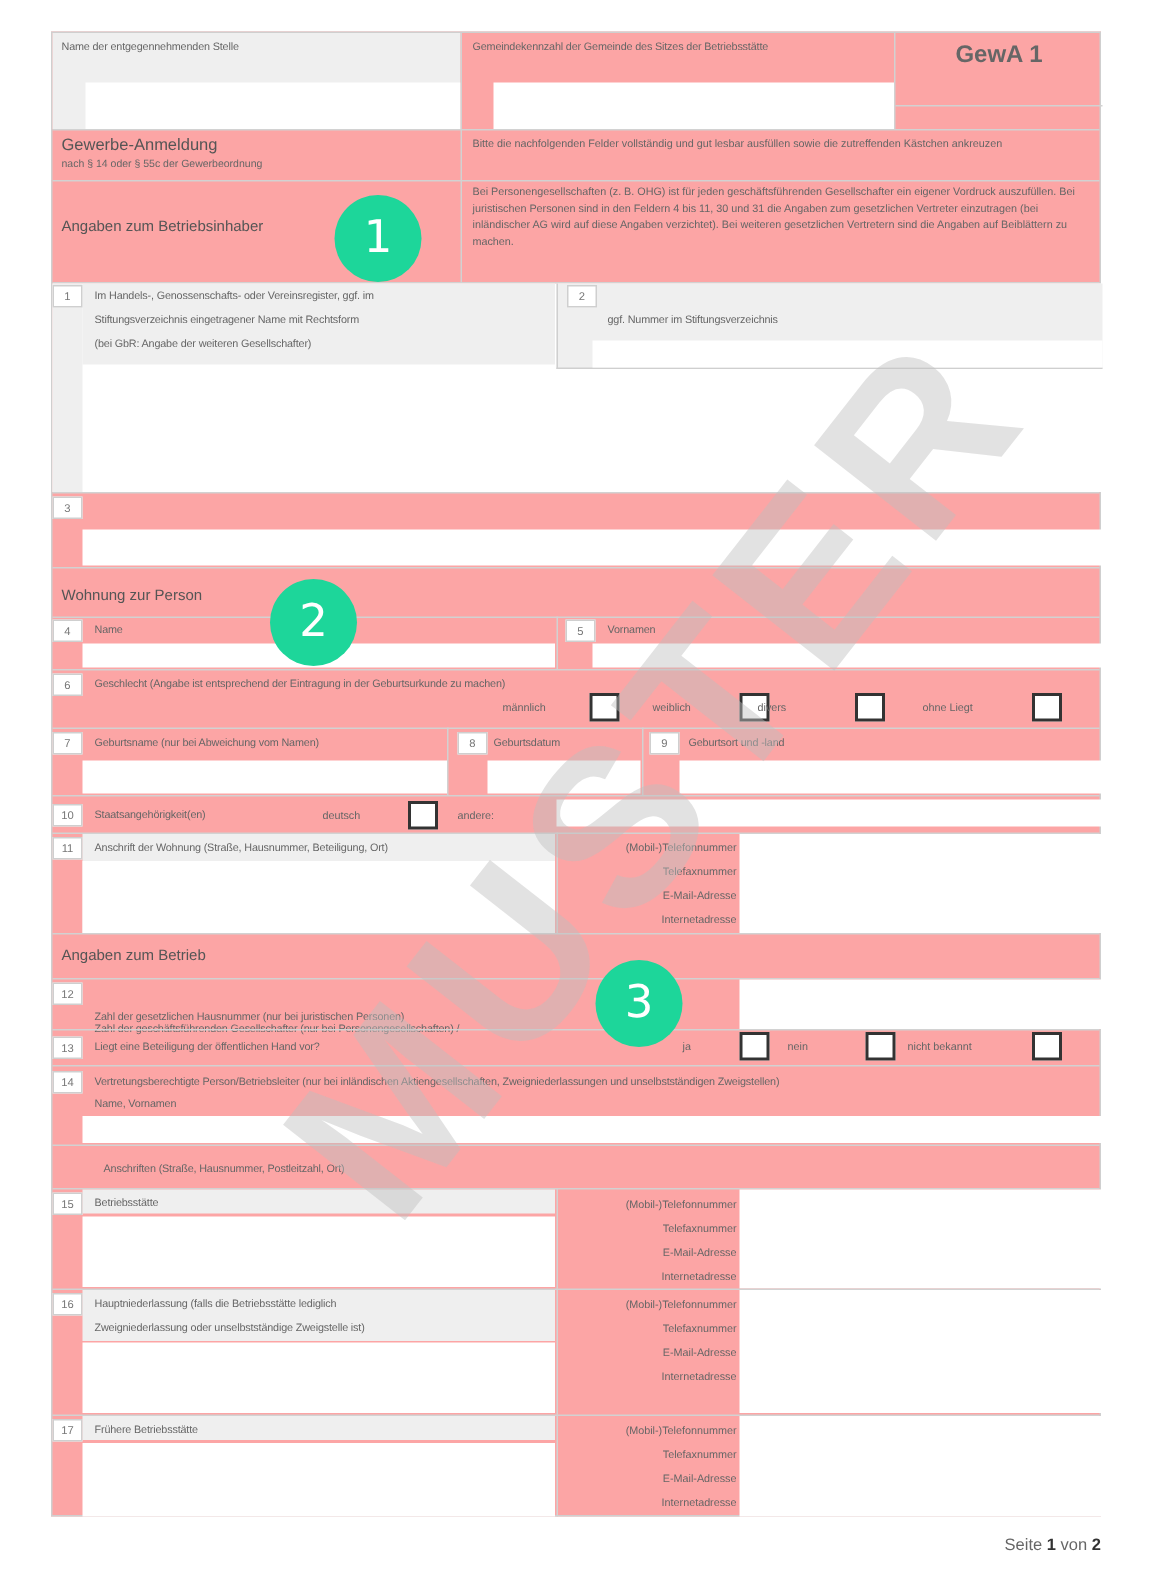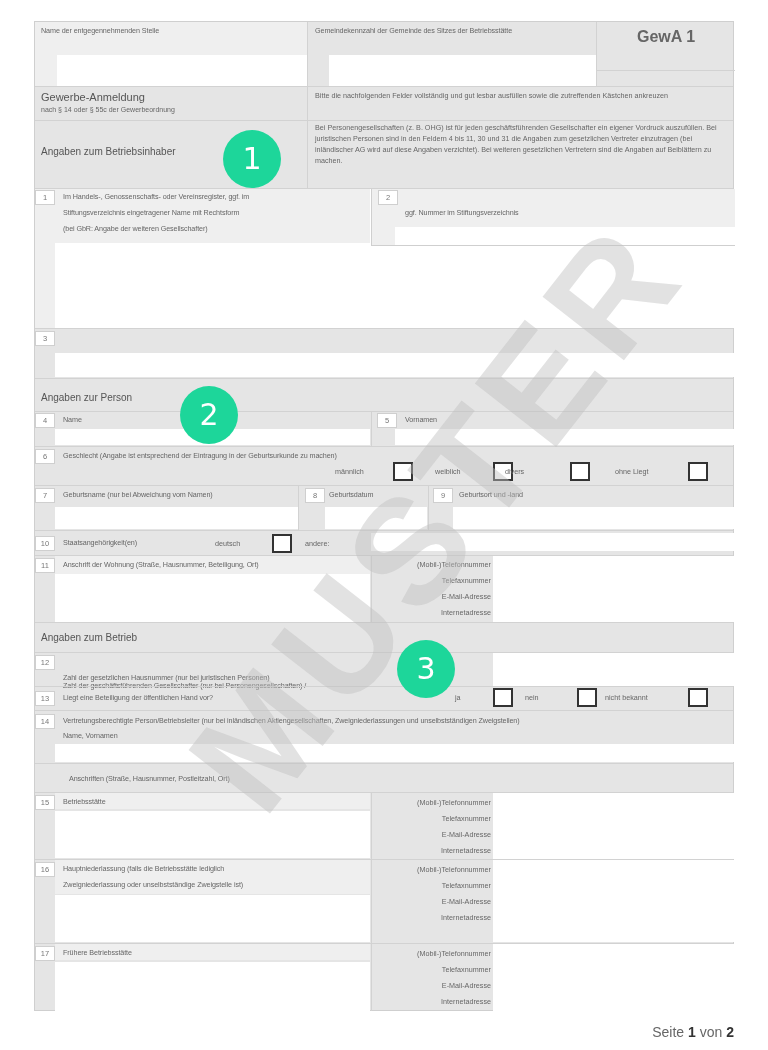--- a/index.html
+++ b/index.html
@@ -1,32 +1,32 @@
 <!DOCTYPE html>
 <html><head>
 <meta charset="utf-8">
 <style>
   * { box-sizing: border-box; margin: 0; padding: 0; }
   html, body { width: 768px; height: 1050px; background: #ffffff; overflow: hidden; }
   body { font-family: "Liberation Sans", "DejaVu Sans", sans-serif; color: #555; position: relative; }
-  .form { position: absolute; left: 34px; top: 21px; width: 700px; height: 990px; border: 1px solid #cfcfcf; background: #e5e5e5; }
+  .form { position: absolute; left: 34px; top: 21px; width: 700px; height: 990px; border: 1px solid #cfcfcf; background: #fca5a5; }
   .abs { position: absolute; }
   .g { background: #efefef; }
   .w { background: #ffffff; }
   .hl { position: absolute; left: 0; right: 0; height: 1px; background: #d2d2d2; }
   .vl { position: absolute; width: 1px; background: #d2d2d2; }
   .lbl { position: absolute; font-size: 7.2px; color: #666; line-height: 14px; white-space: nowrap; letter-spacing: -0.1px; }
   .num { position: absolute; width: 20px; height: 15px; background: #fff; border: 1px solid #cfcfcf; font-size: 7.5px; color: #777; text-align: center; line-height: 13px; }
   .sec { position: absolute; font-size: 10px; color: #555; white-space: nowrap; }
   .badge { position: absolute; width: 58px; height: 58px; border-radius: 50%; background: #1dd69a; color: #fff; font-size: 30px; text-align: center; line-height: 58px; font-family: "DejaVu Sans", sans-serif; z-index: 5; }
   .cb { position: absolute; width: 20px; height: 19px; background: #fff; border: 2px solid #333; }
   .cbl { position: absolute; font-size: 7.2px; color: #666; white-space: nowrap; line-height: 19px; }
   .rlbl { position: absolute; font-size: 7.2px; color: #666; white-space: nowrap; text-align: right; width: 116px; line-height: 12px; }
   .watermark { position: absolute; left: 90px; top: 430px; font-size: 150px; font-weight: bold; color: rgba(190,190,190,0.45); transform: rotate(-52deg); letter-spacing: 10px; font-family: "Liberation Sans", sans-serif; z-index: 4; pointer-events: none; white-space: nowrap; }
-  .pageno { position: absolute; right: 34px; top: 1024px; font-size: 14px; color: #666; }
+  .pageno { position: absolute; right: 34px; top: 1024px; font-size: 11px; color: #666; }
   .pageno b { color: #333; }
 </style>
 </head>
 <body>
 
 <div class="form">
 
   <div class="abs g" style="left:0;top:0;width:272px;height:64px;"></div>
   <div class="lbl" style="left:6px;top:2px;">Name der entgegennehmenden Stelle</div>
   <div class="abs w" style="left:22px;top:33px;width:250px;height:31px;"></div>
@@ -68,21 +68,21 @@
   <div class="lbl" style="left:370px;top:184px;">ggf. Nummer im Stiftungsverzeichnis</div>
   <div class="abs w" style="left:360px;top:205px;width:340px;height:18px;"></div>
 
   <div class="hl" style="top:306px;"></div>
 
   <div class="num" style="left:0;top:309px;">3</div>
   <div class="abs w" style="left:20px;top:331px;width:680px;height:24px;"></div>
 
   <div class="hl" style="top:356px;"></div>
 
-  <div class="sec" style="left:6px;top:370px;">Angaben zur Person</div>
+  <div class="sec" style="left:6px;top:370px;">Wohnung zur Person</div>
   <div class="badge" style="left:145px;top:364px;">2</div>
 
   <div class="hl" style="top:389px;"></div>
 
   <div class="num" style="left:0;top:391px;">4</div>
   <div class="lbl" style="left:28px;top:391px;">Name</div>
   <div class="abs w" style="left:20px;top:407px;width:315px;height:16px;"></div>
   <div class="vl" style="left:336px;top:389px;height:35px;"></div>
   <div class="num" style="left:342px;top:391px;">5</div>
   <div class="lbl" style="left:370px;top:391px;">Vornamen</div>

